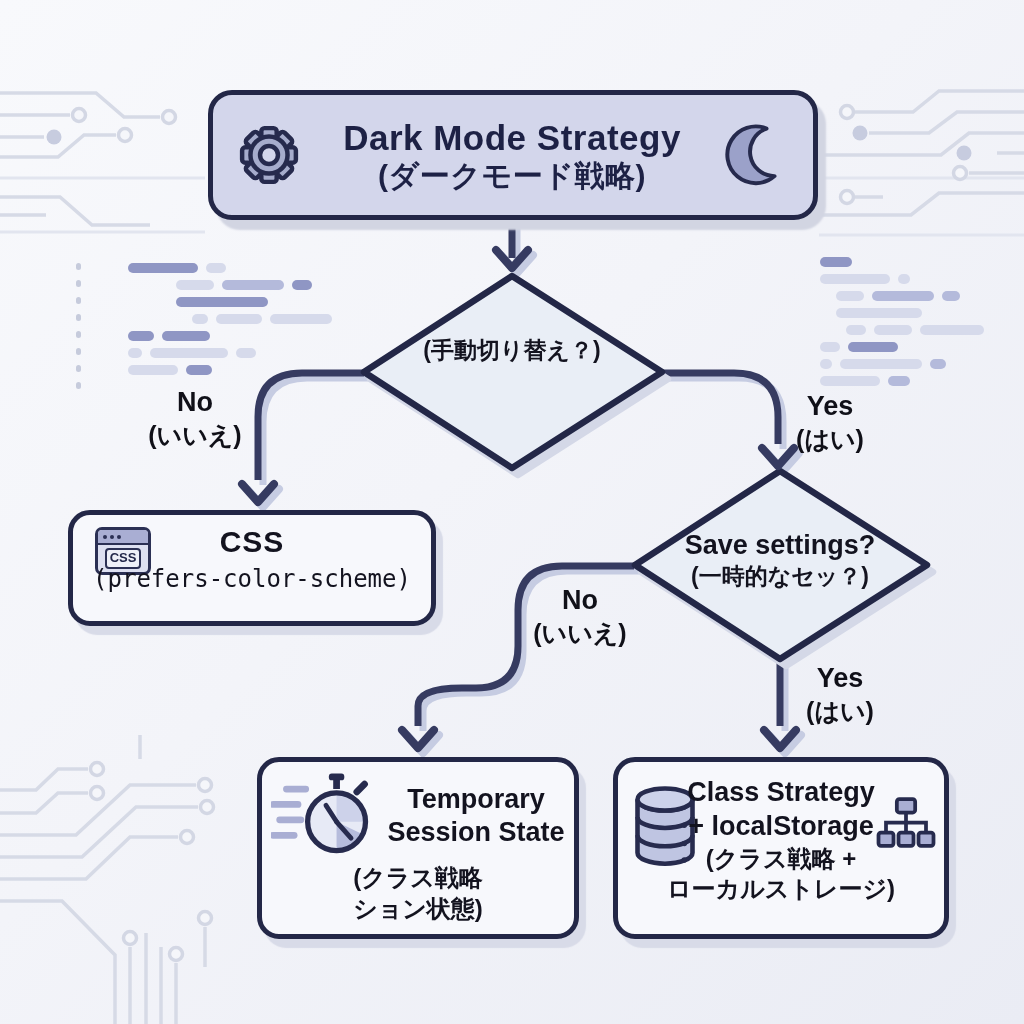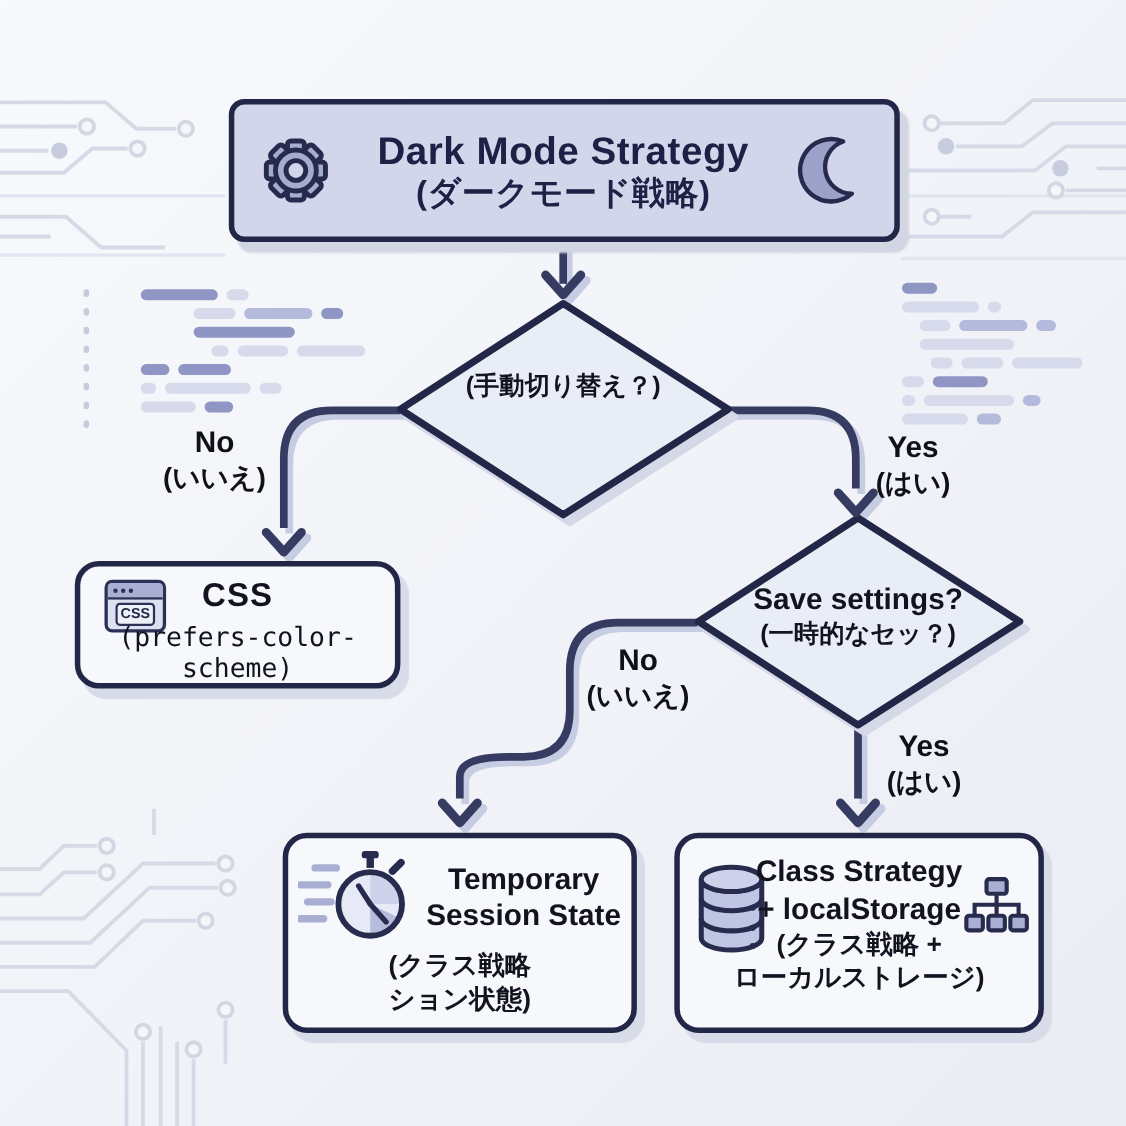--- a/index.html
+++ b/index.html
@@ -32,32 +32,32 @@
   .flowsvg{position:absolute;left:0;top:0;pointer-events:none;}
   .edge-shadow{stroke:#c6cce2;stroke-width:7;fill:none;}
   .edge{stroke:#363b61;stroke-width:7;fill:none;}
   .chev{stroke-width:8;fill:none;stroke-linecap:round;stroke-linejoin:round;}
   .diamond{fill:#e9eef6;stroke:#232747;stroke-width:6.5;stroke-linejoin:round;}
   .diamond-shadow{fill:#d4d8e7;stroke:#d4d8e7;stroke-width:6.5;stroke-linejoin:round;}
 
   
   .node{position:absolute;box-sizing:border-box;border:5px solid #232747;}
   .title-node{
-    left:208px;top:90px;width:610px;height:130px;border-radius:14px;
+    left:208px;top:90px;width:610px;height:130px;border-radius:24px;
     background:#d3d6eb;box-shadow:8px 10px 2px #d2d5e2;
     display:flex;align-items:center;justify-content:space-between;padding:0 24px;
   }
   .title-text{text-align:center;color:#1d2145;font-weight:bold;line-height:1.18;letter-spacing:.5px;}
   .title-en{font-size:35px;}
   .title-jp{font-size:30px;}
 
   .leaf{
     border-radius:22px;background:#f7f8fc;box-shadow:7px 9px 1px #d8dbe8;
   }
-  .css-node{left:68px;top:510px;width:296px;height:116px;}
+  .css-node{left:68px;top:510px;width:368px;height:116px;}
   .css-text{position:absolute;left:0;top:10px;width:100%;text-align:center;}
   .css-title{font-size:30px;font-weight:bold;letter-spacing:1px;}
   .css-sub{font-family:"DejaVu Sans Mono","Liberation Mono",monospace;font-size:24px;margin-top:6px;letter-spacing:0;}
   .csswin{position:absolute;left:22px;top:12px;width:56px;height:48px;border:3px solid #2b3054;
     border-radius:7px;overflow:hidden;background:#dde0f1;box-sizing:border-box;}
   .csswin-bar{height:13px;background:#a9aed3;border-bottom:2.5px solid #2b3054;display:flex;gap:3px;align-items:center;padding:0 5px;}
   .csswin-bar i{display:block;width:4px;height:4px;border-radius:50%;background:#2b3054;}
   .csswin-body{display:flex;align-items:center;justify-content:center;height:27px;}
   .csswin-label{font-size:13px;font-weight:bold;color:#23284a;border:2px solid #2b3054;border-radius:4px;
     padding:0 3px;background:#eef0f8;line-height:1.25;}

